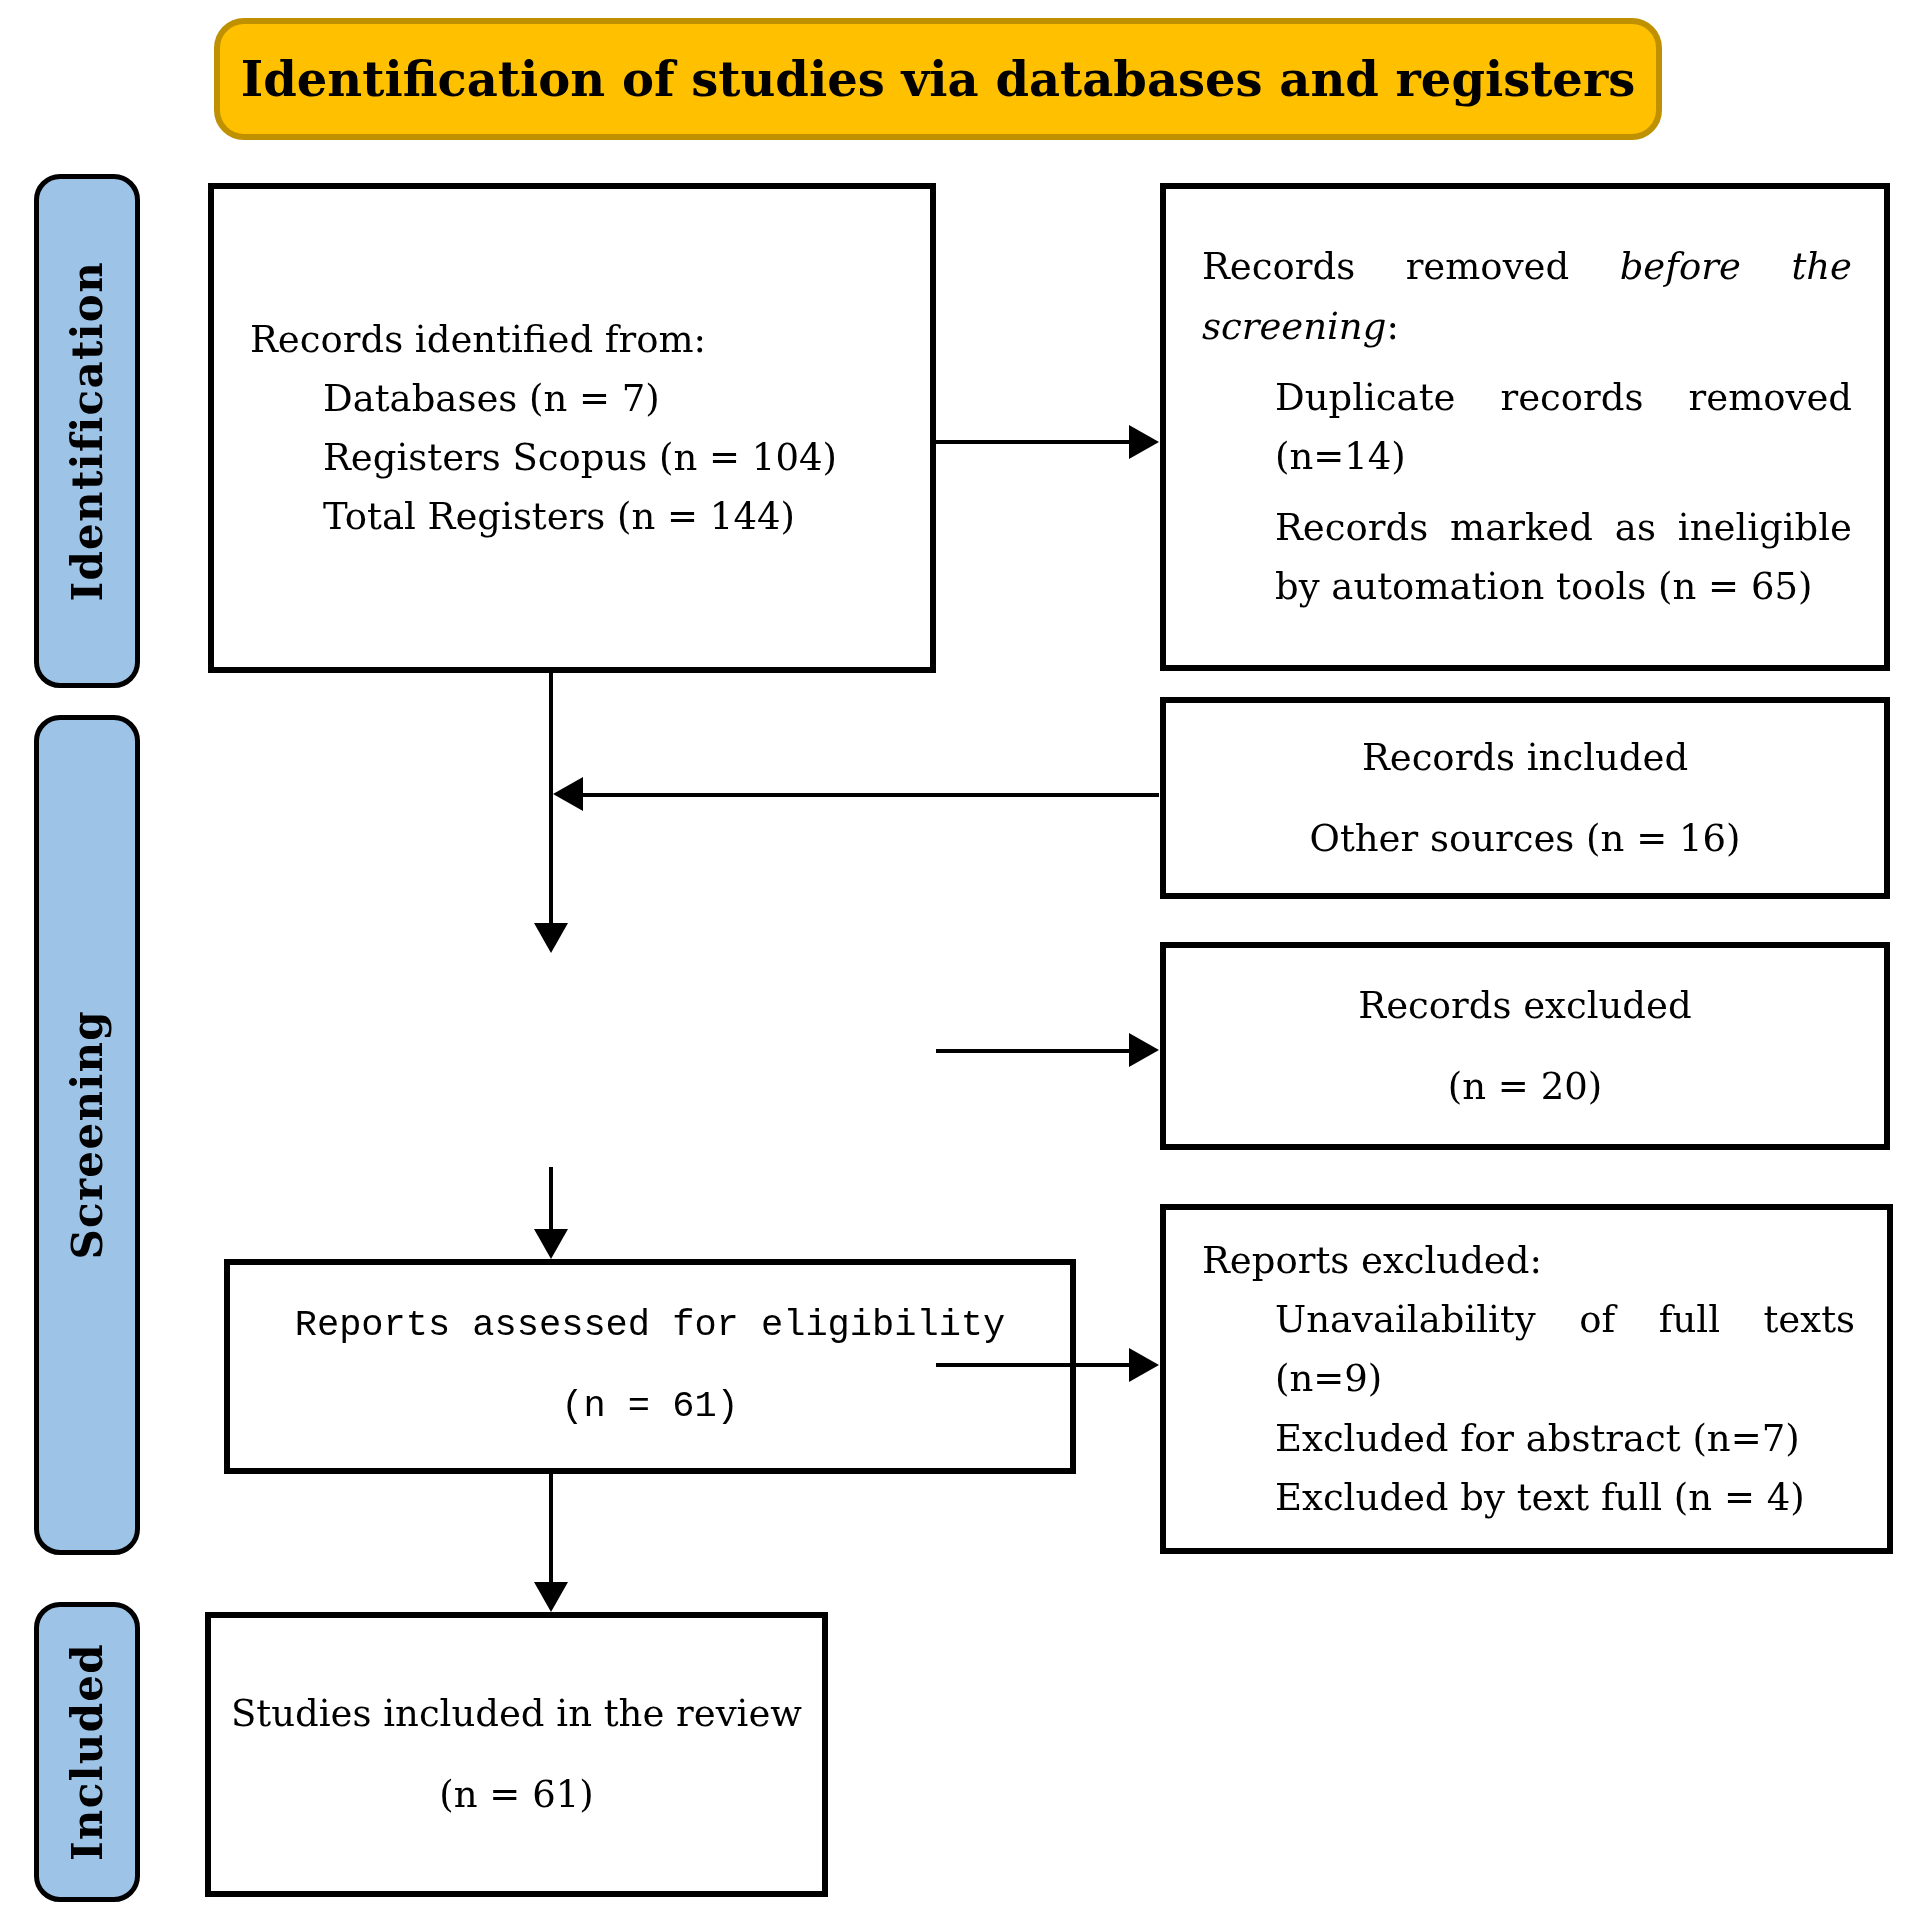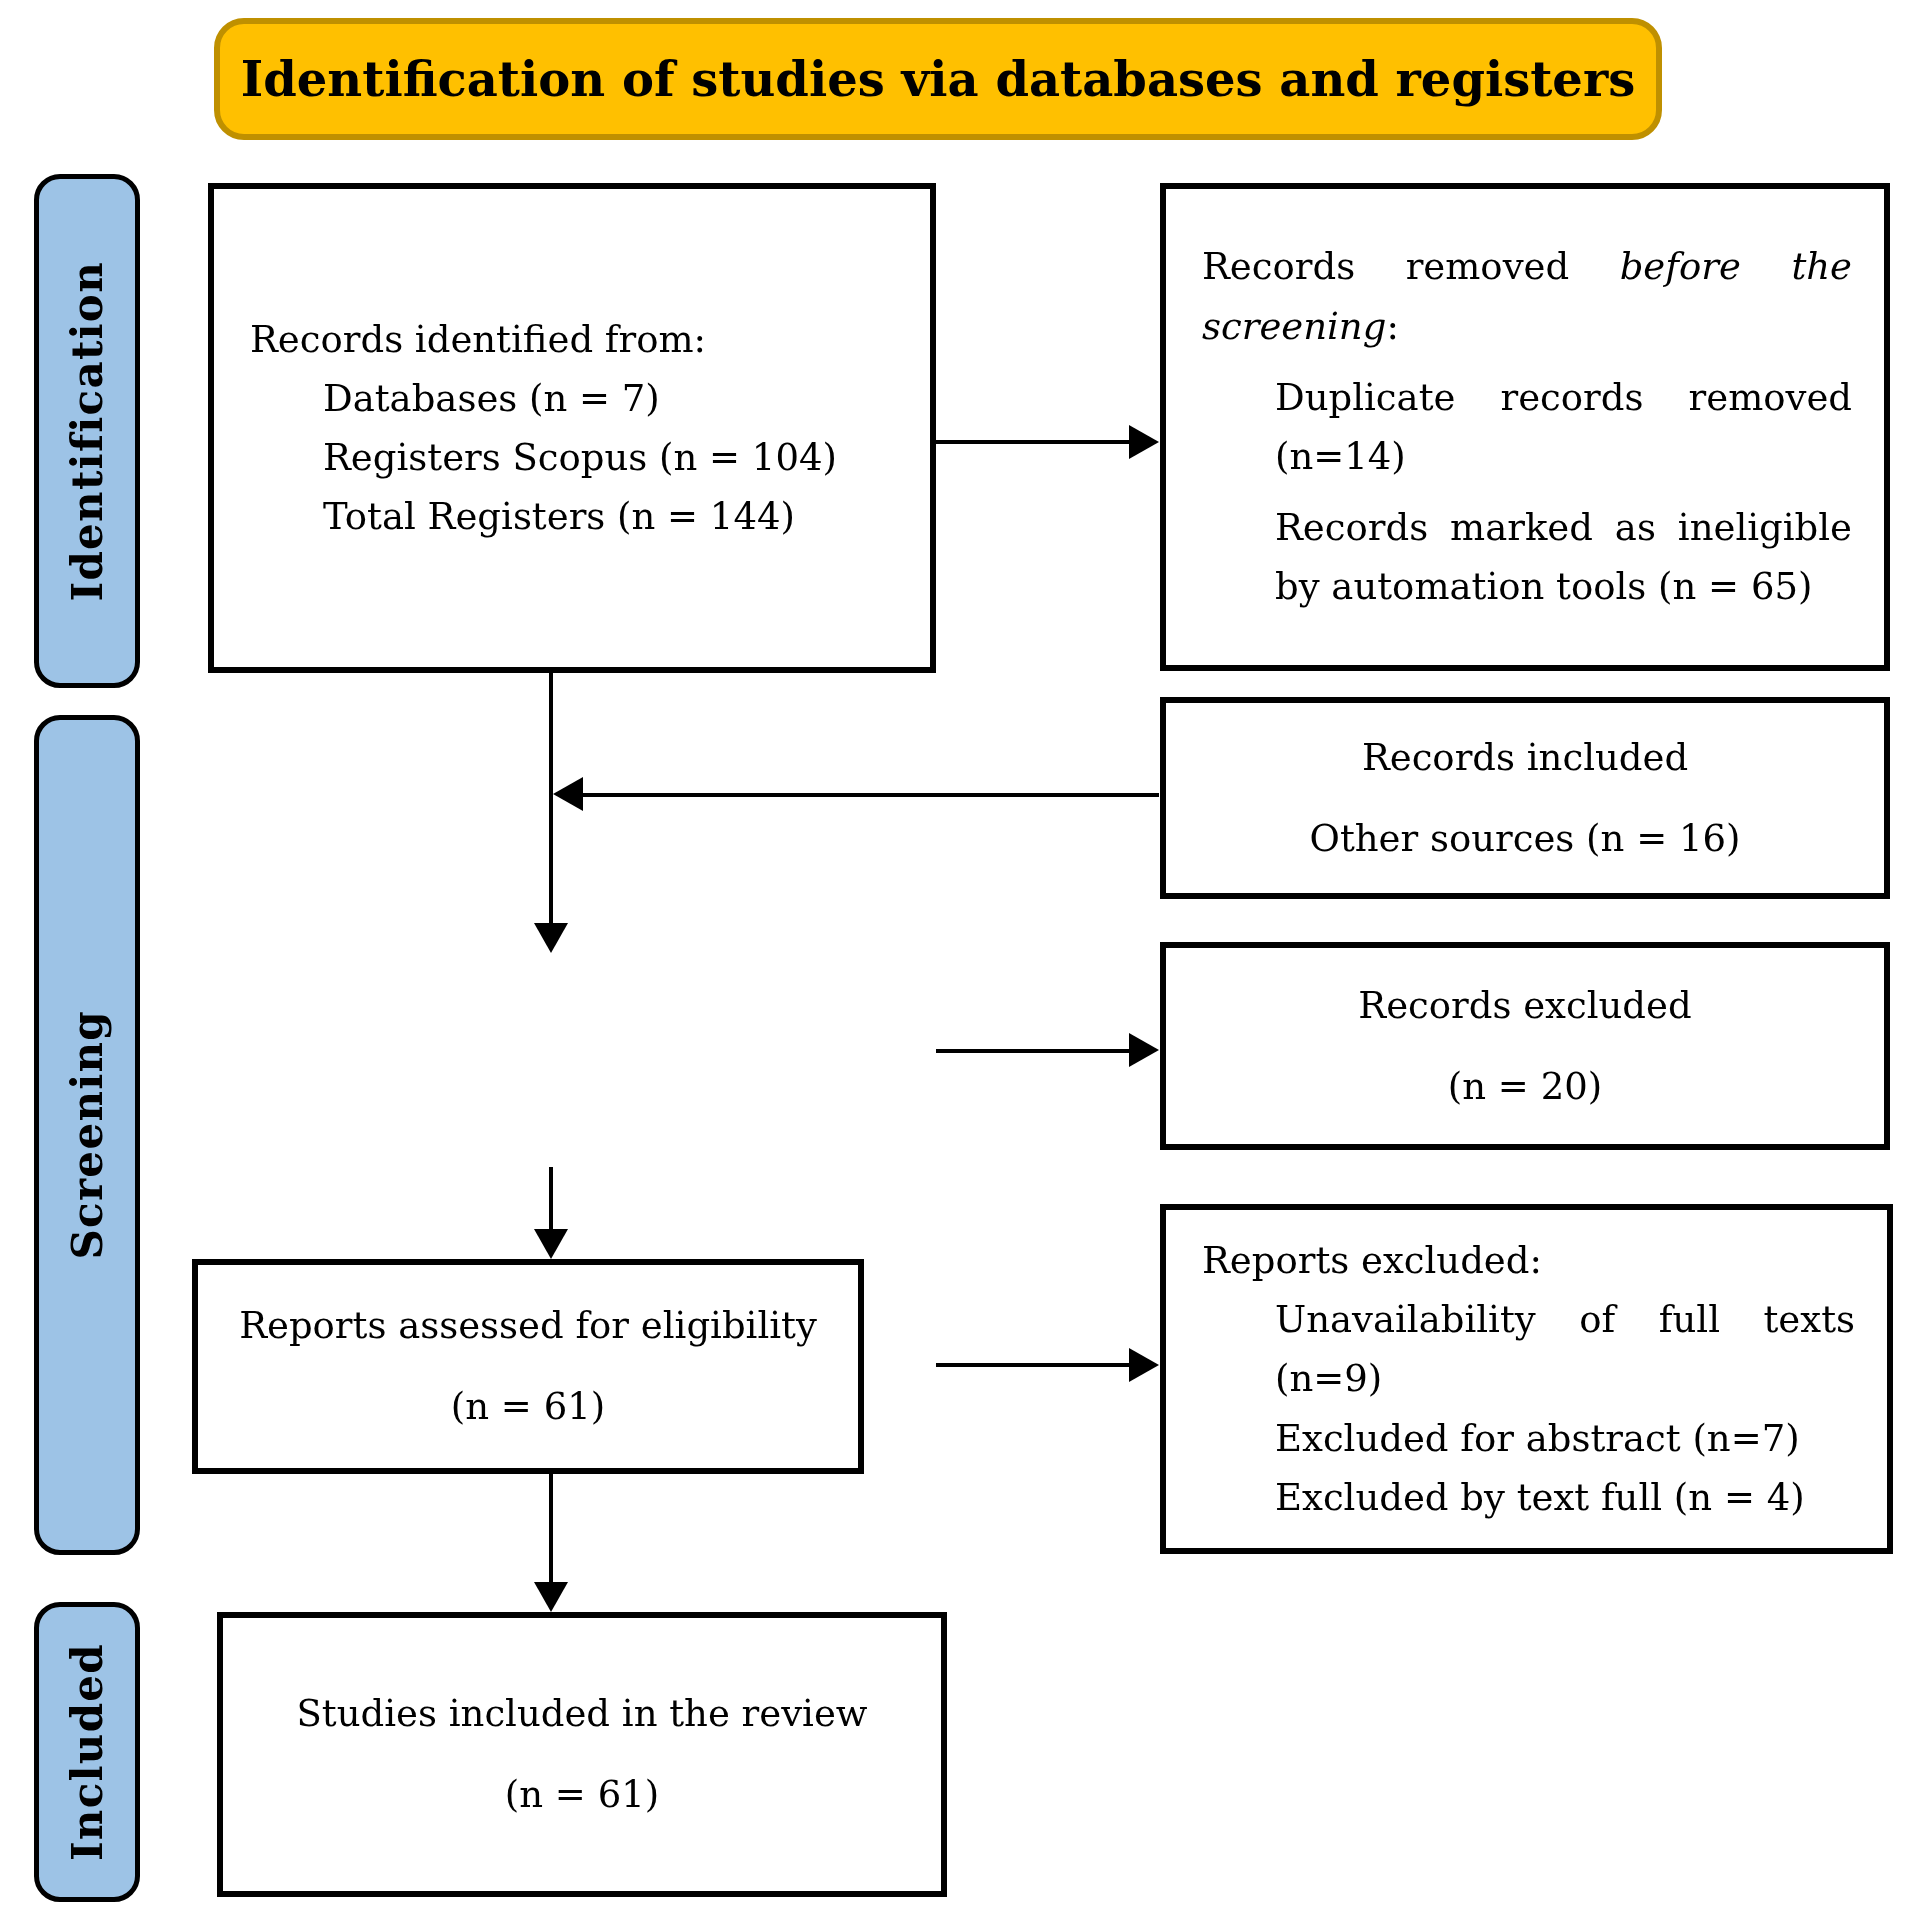--- a/index.html
+++ b/index.html
@@ -57,23 +57,23 @@
   }
   .box .item { margin-left: 73px; }
   .box.justified .item, .box.justified .hdr-wrap { text-align: justify; }
   .box.centered { align-items: center; text-align: center; row-gap: 31px; line-height: 1.35; }
 
   #box-records-identified { left: 208px;  top: 183px;  width: 728px; height: 490px; padding: 6.5px 26px 6.5px 36px; }
   #box-records-removed    { left: 1160px; top: 183px;  width: 730px; height: 488px; padding: 6.5px 32px 6.5px 36px; gap: 12px; }
   #box-records-included-other { left: 1160px; top: 697px; width: 730px; height: 202px; }
   #box-records-screened   { left: 208px;  top: 953px; width: 728px; height: 217px; }
   #box-records-excluded   { left: 1160px; top: 942px; width: 730px; height: 208px; }
-  #box-reports-assessed   { left: 192px;  top: 1259px; width: 672px; height: 215px; }
+  #box-reports-assessed   { left: 224px;  top: 1259px; width: 852px; height: 215px; font-family: Liberation Mono, monospace; }
   #box-reports-excluded   { left: 1160px; top: 1188px; width: 733px; height: 350px; padding: 6.5px 32px 6.5px 36px; margin-top: 16px; }
-  #box-studies-included   { left: 217px;  top: 1612px; width: 730px; height: 285px; text-align: center; }
+  #box-studies-included   { left: 205px;  top: 1612px; width: 623px; height: 285px; text-align: center; }
 
   
   .hline, .vline { position: absolute; background: #000000; }
   .hline { height: 3.9px; }
   .vline { width: 3.9px; }
   .ah { position: absolute; width: 0; height: 0; }
   .ah-right { border-top: 17.5px solid transparent; border-bottom: 17.5px solid transparent; border-left: 30.5px solid #000000; }
   .ah-left  { border-top: 17.5px solid transparent; border-bottom: 17.5px solid transparent; border-right: 30.5px solid #000000; }
   .ah-down  { border-left: 17.5px solid transparent; border-right: 17.5px solid transparent; border-top: 30.5px solid #000000; }
 

